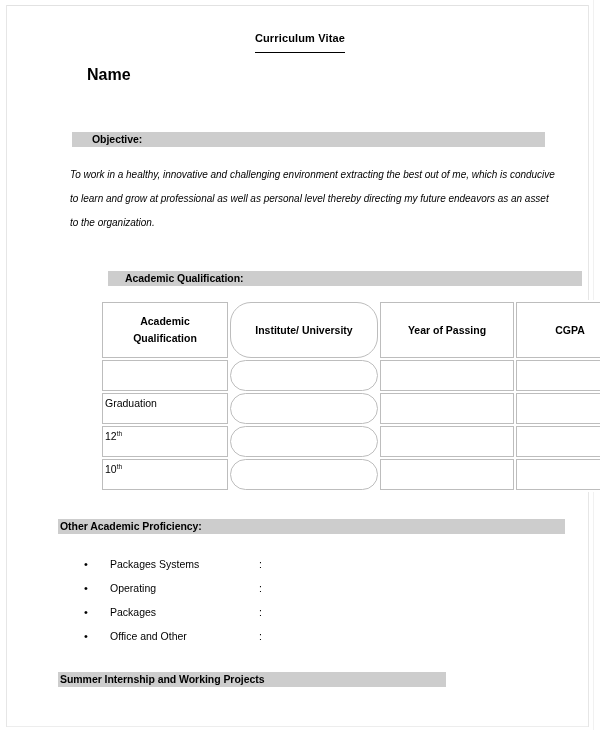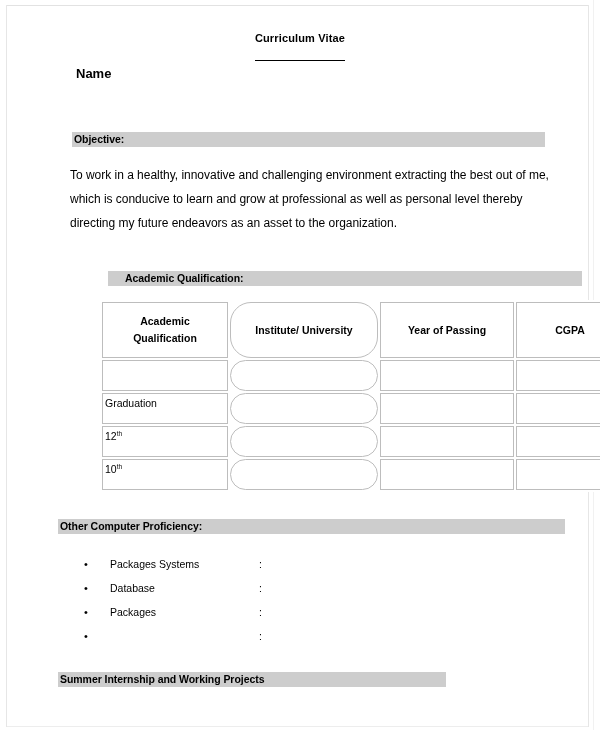--- a/index.html
+++ b/index.html
@@ -62,67 +62,68 @@
     position: absolute;
     left: 0; top: 32px;
     width: 600px;
     text-align: center;
     font-size: 11px;
     font-weight: bold;
     letter-spacing: 0.15px;
   }
   .doc-title span {
     border-bottom: 1.4px solid #000;
-    padding-bottom: 16px;
+    padding-bottom: 8px;
   }
 
   
   .name-label {
     position: absolute;
-    left: 76px; top: 66px;
-    font-size: 13px;
+    left: 87px; top: 66px;
+    font-size: 16px;
     font-weight: bold;
   }
 
   
   .sec-bar {
     position: absolute;
     height: 15px;
     background: #cdcdcd;
   }
   .sec-bar .sec-text {
     position: absolute;
     left: 0; top: 0px;
     white-space: nowrap;
     font-size: 10.5px;
     font-weight: bold;
     line-height: 15px;
     letter-spacing: -0.05px;
   }
 
   #bar-objective { left: 72px; top: 132px; width: 473px; }
-  #bar-objective .sec-text { padding-left: 2px; }
+  #bar-objective .sec-text { padding-left: 20px; }
 
   #bar-academic  { left: 108px; top: 271px; width: 474px; }
   #bar-academic .sec-text { padding-left: 17px; }
 
   #bar-proficiency { left: 58px; top: 519px; width: 507px; }
   #bar-proficiency .sec-text { padding-left: 2px; }
 
   #bar-internship { left: 58px; top: 672px; width: 388px; }
   #bar-internship .sec-text { padding-left: 2px; }
 
   
   .objective-body {
     position: absolute;
     left: 70px; top: 163px;
     width: 486px;
-    font-size: 12px;
+    font-size: 10px;
     line-height: 24px;
     letter-spacing: -0.02px;
+    font-style: italic;
   }
 
   
   .table-wrap {
     position: absolute;
     left: 64px; top: 300px;
     width: 516px;
     margin-left: 36px;
   }
   table.acad {
@@ -248,41 +249,42 @@
         <td class="c1"><span class="cell-txt">10</span><sup>th</sup></td>
         <td class="c2"></td>
         <td class="c3"></td>
         <td class="c4"></td>
       </tr>
     </tbody>
       </table>
   </div>
 
   <div class="sec-bar" id="bar-proficiency">
-    <span class="sec-text">Other Computer Proficiency:</span>
+    <span class="sec-text">Other Academic Proficiency:</span>
   </div>
 
   <div class="prof-list">
     <div class="prof-row">
       <span class="prof-bullet">•</span>
       <span class="prof-label">Packages Systems</span>
       <span class="prof-colon">:</span>
     </div>
     <div class="prof-row">
       <span class="prof-bullet">•</span>
-      <span class="prof-label">Database</span>
+      <span class="prof-label">Operating</span>
       <span class="prof-colon">:</span>
     </div>
     <div class="prof-row">
       <span class="prof-bullet">•</span>
       <span class="prof-label">Packages</span>
       <span class="prof-colon">:</span>
     </div>
     <div class="prof-row">
       <span class="prof-bullet">•</span>
+      <span class="prof-label">Office and Other</span>
       <span class="prof-colon">:</span>
     </div>
   </div>
 
   <div class="sec-bar" id="bar-internship">
     <span class="sec-text">Summer Internship and Working Projects</span>
   </div>
 
 </div>
 

